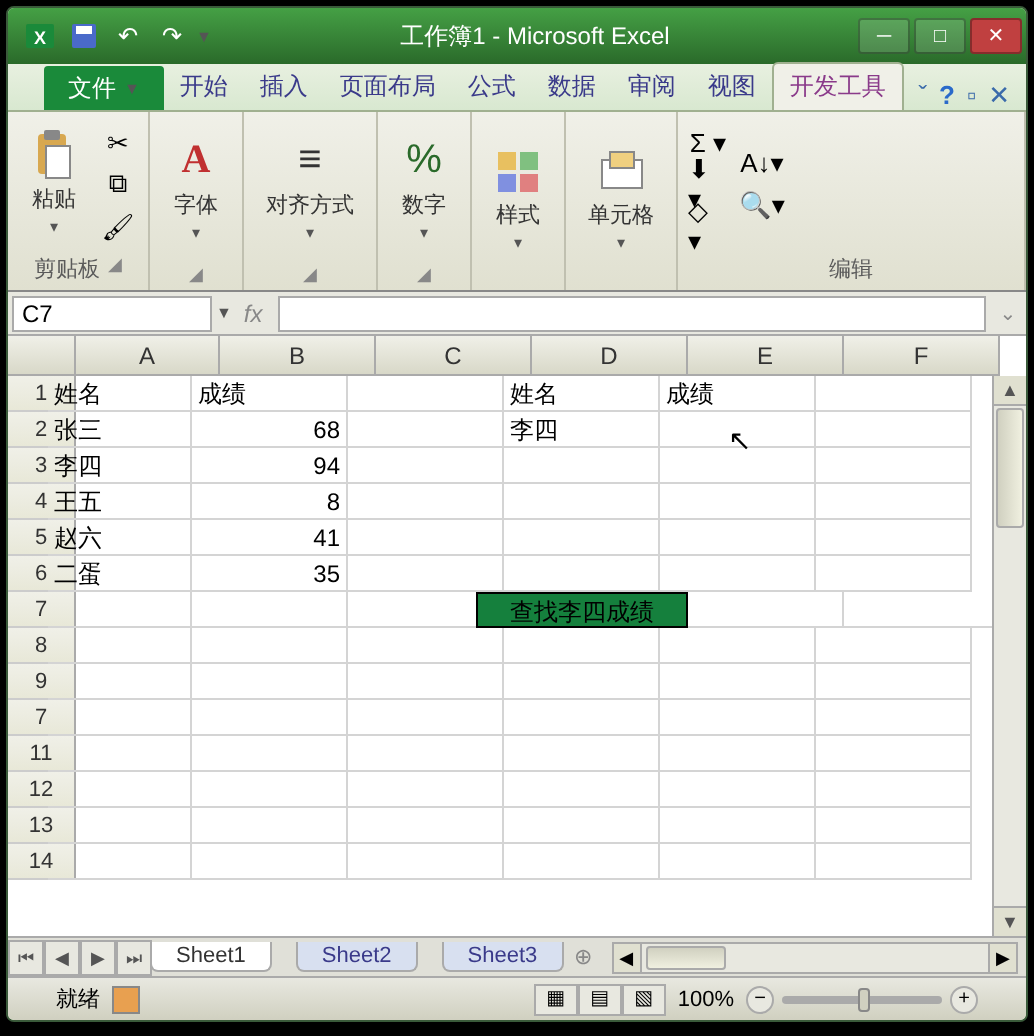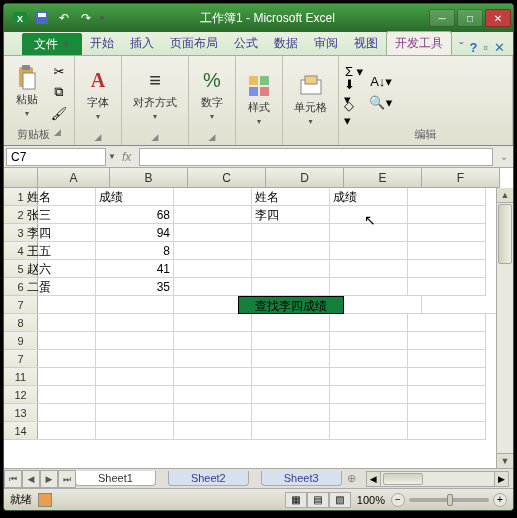--- a/index.html
+++ b/index.html
@@ -60,32 +60,32 @@
 .scrollv .thumb { position: absolute; left: 1px; right: 1px; top: 16px; height: 60px; background: linear-gradient(to right,#d0d0c0,#f0f0e0); border: 1px solid #aaa; border-radius: 2px; }
 .scrollv .arr { position: absolute; left: 0; right: 0; height: 15px; text-align: center; font-size: 9px; line-height: 15px; color: #555; background: #e0e0d0; }
 .scrollv .arr.up { top: 0; border-bottom: 1px solid #aaa; }
 .scrollv .arr.dn { bottom: 0; border-top: 1px solid #aaa; }
 .cursor { position: absolute; left: 360px; top: 44px; font-size: 14px; color: #000; pointer-events: none; }
 
 
 .sheettabs { height: 20px; background: #e0e0d8; display: flex; align-items: center; font-size: 11px; border-top: 1px solid #aaa; }
 .navbtns { display: flex; }
 .navbtn { width: 18px; height: 18px; border: 1px solid #aaa; background: #e8e8e0; text-align: center; line-height: 16px; font-size: 9px; color: #555; }
-.sheettab { padding: 1px 22px; background: #f8f8f0; border: 1px solid #aaa; border-top: none; color: #333; border-radius: 0 0 4px 4px; margin-left: -1px; }
+.sheettab { padding: 1px 12px; background: #f8f8f0; border: 1px solid #aaa; border-top: none; color: #333; border-radius: 0 0 4px 4px; margin-left: -1px; }
 .sheettab.active { background: white; font-weight: normal; }
 .sheettab.inactive { background: #d8e0f0; color: #3a3a8a; margin-left: 12px; }
 .addsheet { width: 20px; text-align: center; color: #888; }
 .hscroll { flex: 1; margin: 0 4px; height: 16px; background: #e8e8e0; border: 1px solid #aaa; position: relative; }
 .hscroll .arr { position: absolute; top: 0; bottom: 0; width: 14px; text-align: center; font-size: 9px; line-height: 14px; background: #e0e0d0; }
 .hscroll .arr.l { left: 0; border-right: 1px solid #aaa; }
 .hscroll .arr.r { right: 0; border-left: 1px solid #aaa; }
 .hscroll .thumb { position: absolute; left: 16px; width: 40px; top: 1px; bottom: 1px; background: linear-gradient(to bottom,#d0d0c0,#f0f0e0); border: 1px solid #aaa; border-radius: 2px; }
 
 
-.statusbar { height: 22px; background: linear-gradient(to bottom, #e8e8e0, #d0d0c0); display: flex; align-items: center; font-size: 11px; padding: 0 6px; gap: 6px; border-top: 1px solid #aaa; }
+.statusbar { height: 22px; background: linear-gradient(to bottom, #e8e8e0, #d0d0c0); display: flex; align-items: center; font-size: 11px; padding: 0 24px; gap: 6px; border-top: 1px solid #aaa; }
 .statusbar .status { flex: 0 0 auto; }
 .statusbar .spacer { flex: 1; }
 .viewbtns { display: flex; }
 .viewbtn { width: 22px; height: 16px; border: 1px solid #aaa; background: #e8e8e0; text-align: center; font-size: 10px; line-height: 14px; }
 .zoom { display: flex; align-items: center; gap: 4px; }
 .zoomslider { width: 80px; height: 4px; background: #aaa; position: relative; border-radius: 2px; }
 .zoomslider .zt { position: absolute; left: 38px; top: -4px; width: 6px; height: 12px; background: #d0d0c0; border: 1px solid #888; border-radius: 2px; }
 .zbtn { width: 14px; height: 14px; border: 1px solid #aaa; border-radius: 7px; text-align: center; line-height: 12px; font-size: 10px; background: #e8e8e0; }
 .macro-ico { width: 14px; height: 14px; background: #e8a050; border: 1px solid #888; }
 </style>

